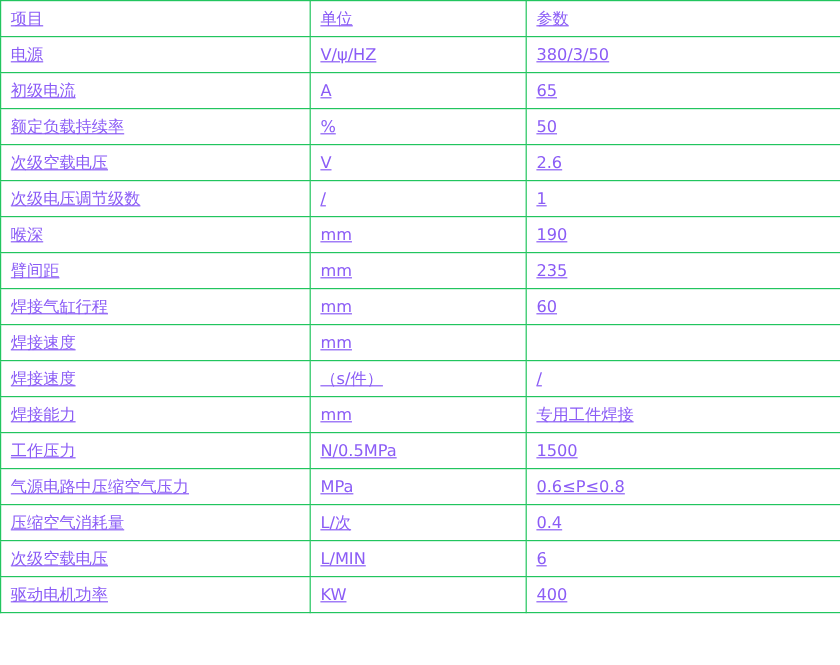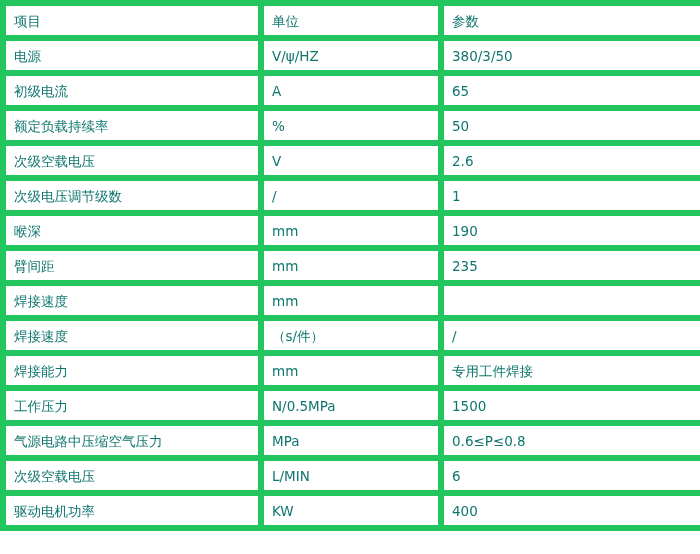--- a/index.html
+++ b/index.html
@@ -15,29 +15,30 @@
   }
   table.spec-table {
     border-collapse: collapse;
     width: 700px;
     table-layout: fixed;
   }
   table.spec-table col.c0 { width: 258px; }
   table.spec-table col.c1 { width: 180px; }
   table.spec-table col.c2 { width: 262px; }
   table.spec-table td {
-    border: 6px solid #22c55e;
+    border: 1px solid #22c55e;
     height: 29px;
     padding: 0 0 0 8px;
     font-size: 13.5px;
-    color: #0f766e;
+    color: #8b5cf6;
     vertical-align: middle;
     line-height: 28px;
     white-space: nowrap;
     overflow: hidden;
+    text-decoration: underline;
   }
   table.spec-table tr:first-child td {
     font-size: 13.5px;
   }
 </style>
 </head>
 <body>
 
 <table class="spec-table">
   <colgroup>
@@ -80,20 +81,25 @@
       <td>喉深</td>
       <td>mm</td>
       <td>190</td>
     </tr>
     <tr>
       <td>臂间距</td>
       <td>mm</td>
       <td>235</td>
     </tr>
     <tr>
+      <td>焊接气缸行程</td>
+      <td>mm</td>
+      <td>60</td>
+    </tr>
+    <tr>
       <td>焊接速度</td>
       <td>mm</td>
       <td></td>
     </tr>
     <tr>
       <td>焊接速度</td>
       <td>（s/件）</td>
       <td>/</td>
     </tr>
     <tr>
@@ -105,20 +111,25 @@
       <td>工作压力</td>
       <td>N/0.5MPa</td>
       <td>1500</td>
     </tr>
     <tr>
       <td>气源电路中压缩空气压力</td>
       <td>MPa</td>
       <td>0.6≤P≤0.8</td>
     </tr>
     <tr>
+      <td>压缩空气消耗量</td>
+      <td>L/次</td>
+      <td>0.4</td>
+    </tr>
+    <tr>
       <td>次级空载电压</td>
       <td>L/MIN</td>
       <td>6</td>
     </tr>
     <tr>
       <td>驱动电机功率</td>
       <td>KW</td>
       <td>400</td>
     </tr>
 

